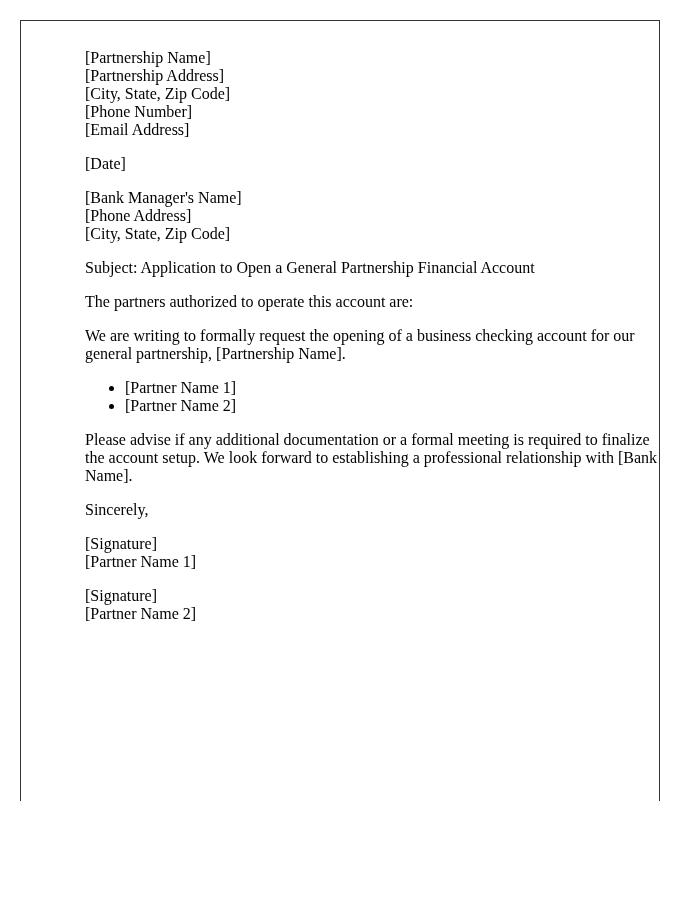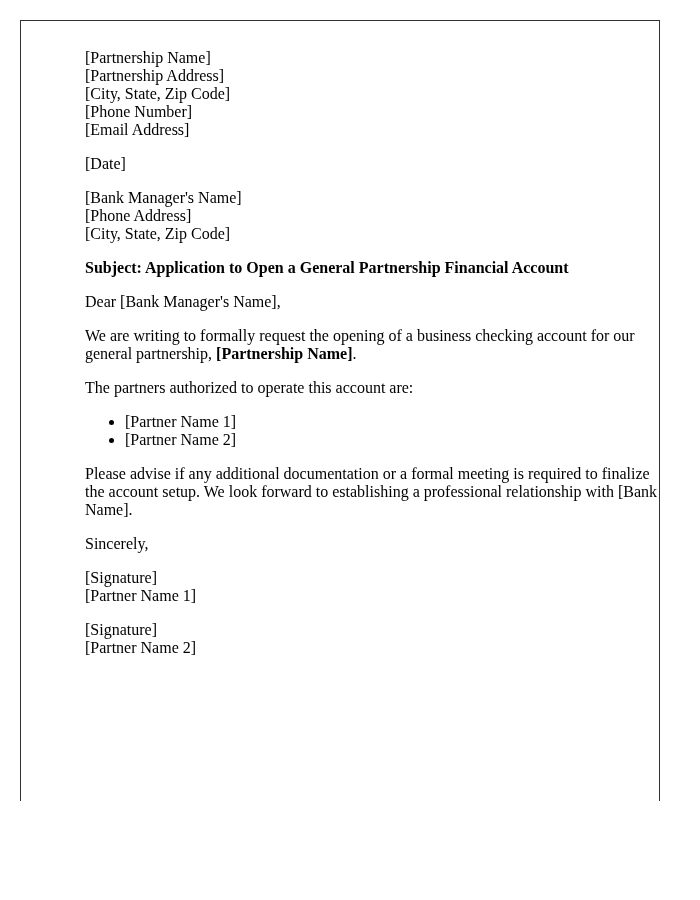--- a/index.html
+++ b/index.html
@@ -7,21 +7,21 @@
          font-family: "Liberation Serif", "DejaVu Serif", serif; font-size: 16px; color: #000; }
   .letter {
     position: absolute; left: 20px; top: 20px; width: 640px; height: 781px;
     border-left: 1px solid #333; border-right: 1px solid #333; border-top: 1px solid #333;
     box-sizing: border-box; overflow: hidden;
   }
   .inner { position: absolute; left: 28px; top: 28px; width: 580px; line-height: 18px; margin-left: 36px; }
   p { margin: 0 0 16px 0; }
   ul { margin: 0 0 16px 0; padding-left: 40px; }
   ul li { line-height: 18px; }
-  b { font-weight: bold; }
+  b { font-weight: normal; }
 </style>
 </head>
 <body>
 
 <div class="letter">
   <div class="inner">
 
     <p class="lines">
       <span style="display:block">[Partnership Name]</span>
       <span style="display:block">[Partnership Address]</span>
@@ -33,25 +33,24 @@
     <p>[Date]</p>
 
     <p class="lines">
       <span style="display:block">[Bank Manager's Name]</span>
       <span style="display:block">[Phone Address]</span>
       <span style="display:block">[City, State, Zip Code]</span>
     </p>
 
     <p><b>Subject: Application to Open a General Partnership Financial Account</b></p>
 
-    <p>Dear [Bank Manager's Name],</p>
+
+    <p>The partners authorized to operate this account are:</p>
 
     <p><span>We are writing to formally request the opening of a business checking account for our general partnership, </span><b>[Partnership Name]</b><span>.</span></p>
-
-    <p>The partners authorized to operate this account are:</p>
 
     <ul>
       <li>[Partner Name 1]</li>
       <li>[Partner Name 2]</li>
     </ul>
 
 
 
     <p>Please advise if any additional documentation or a formal meeting is required to finalize the account setup. We look forward to establishing a professional relationship with [Bank Name].</p>
 

